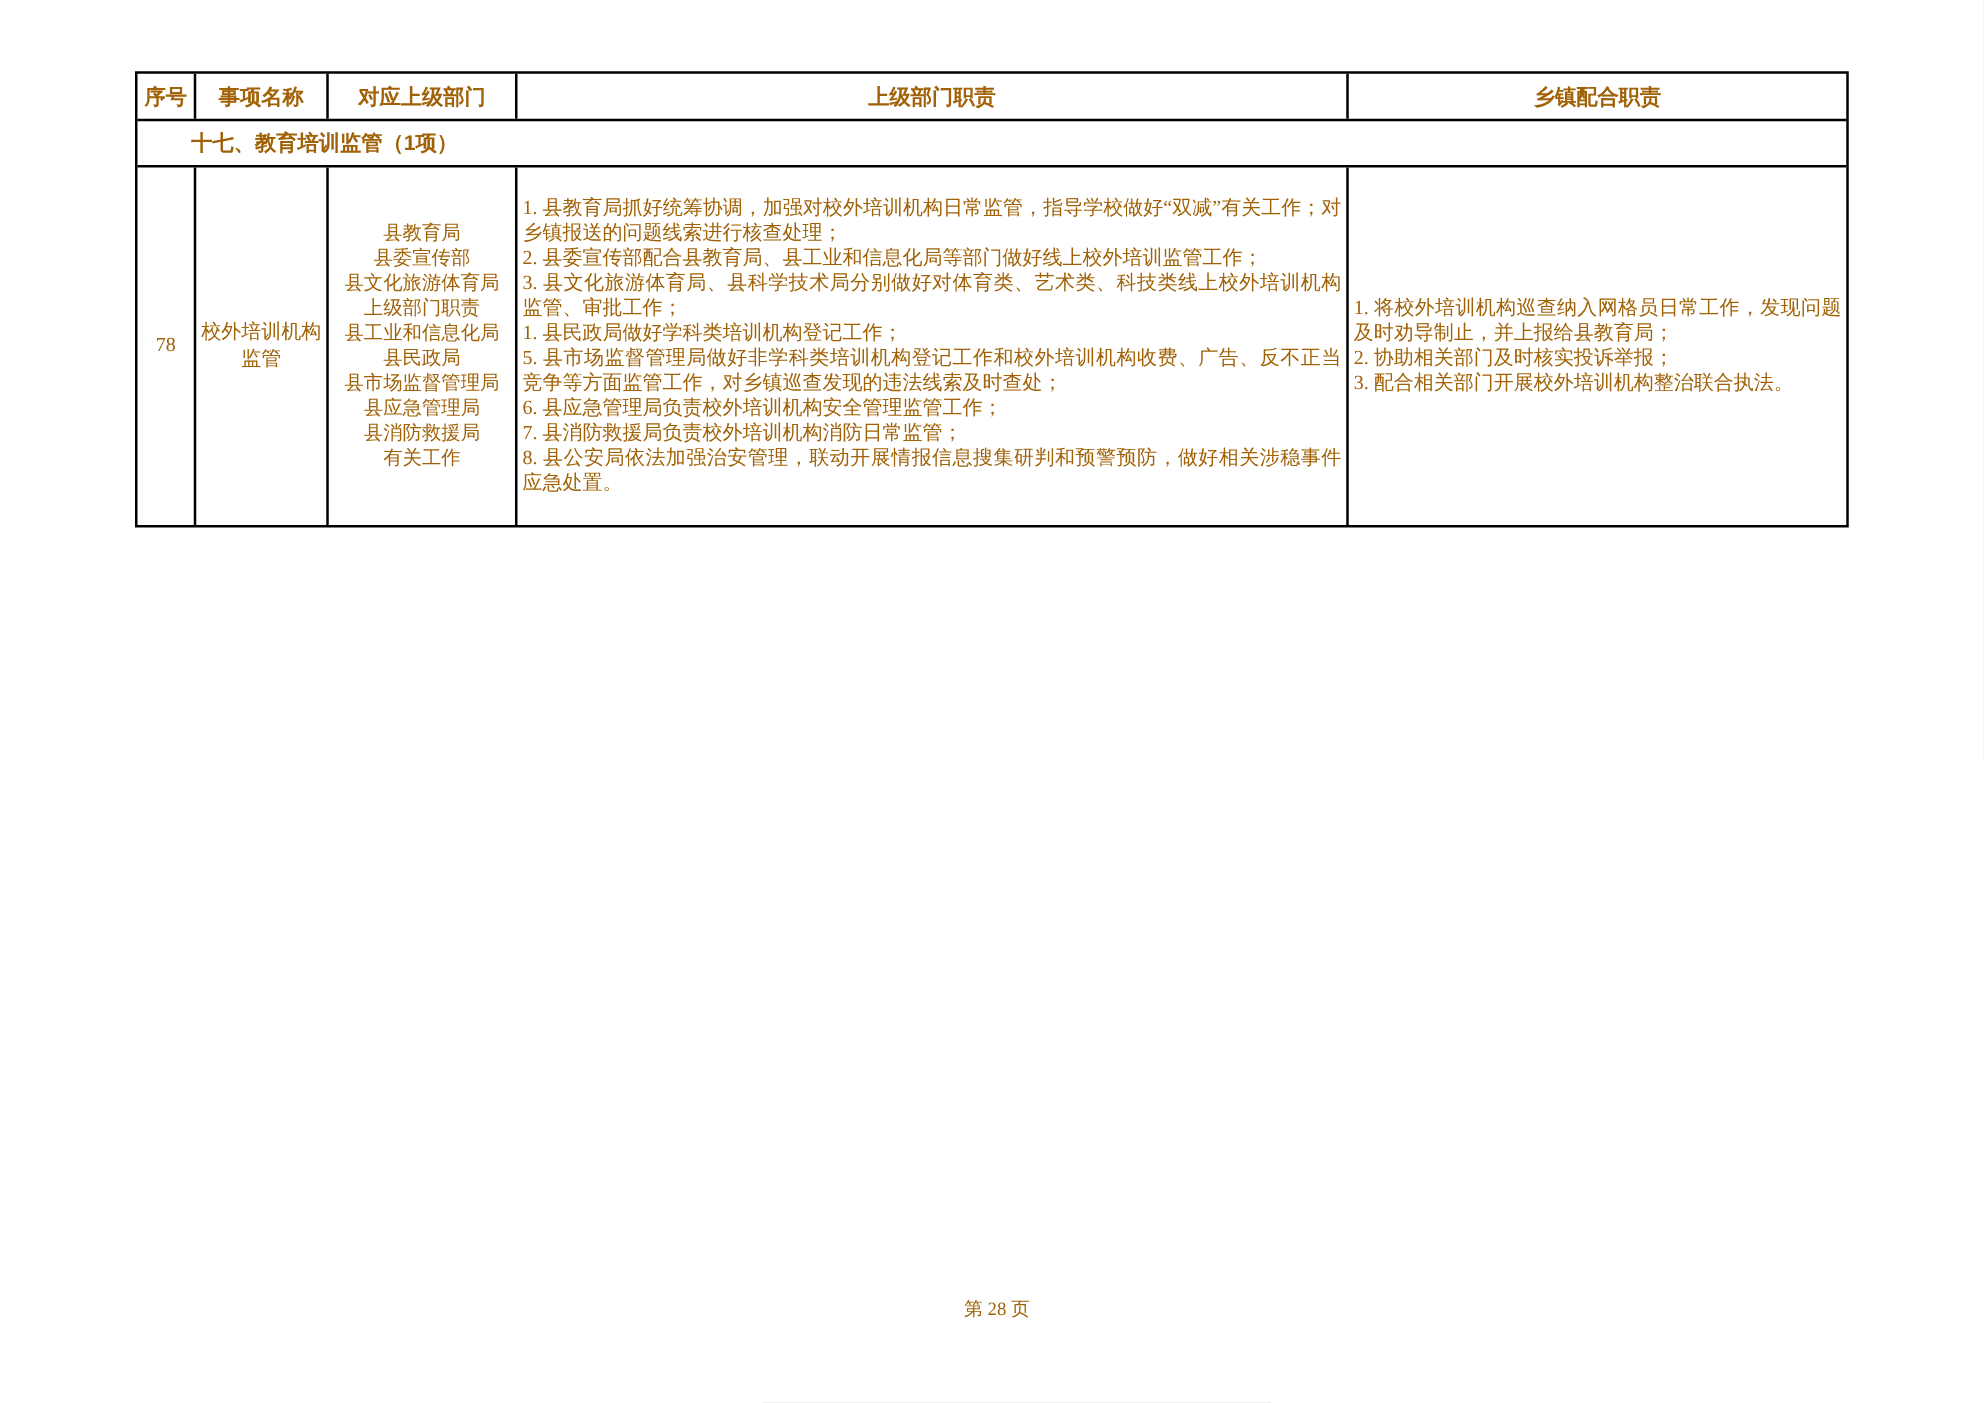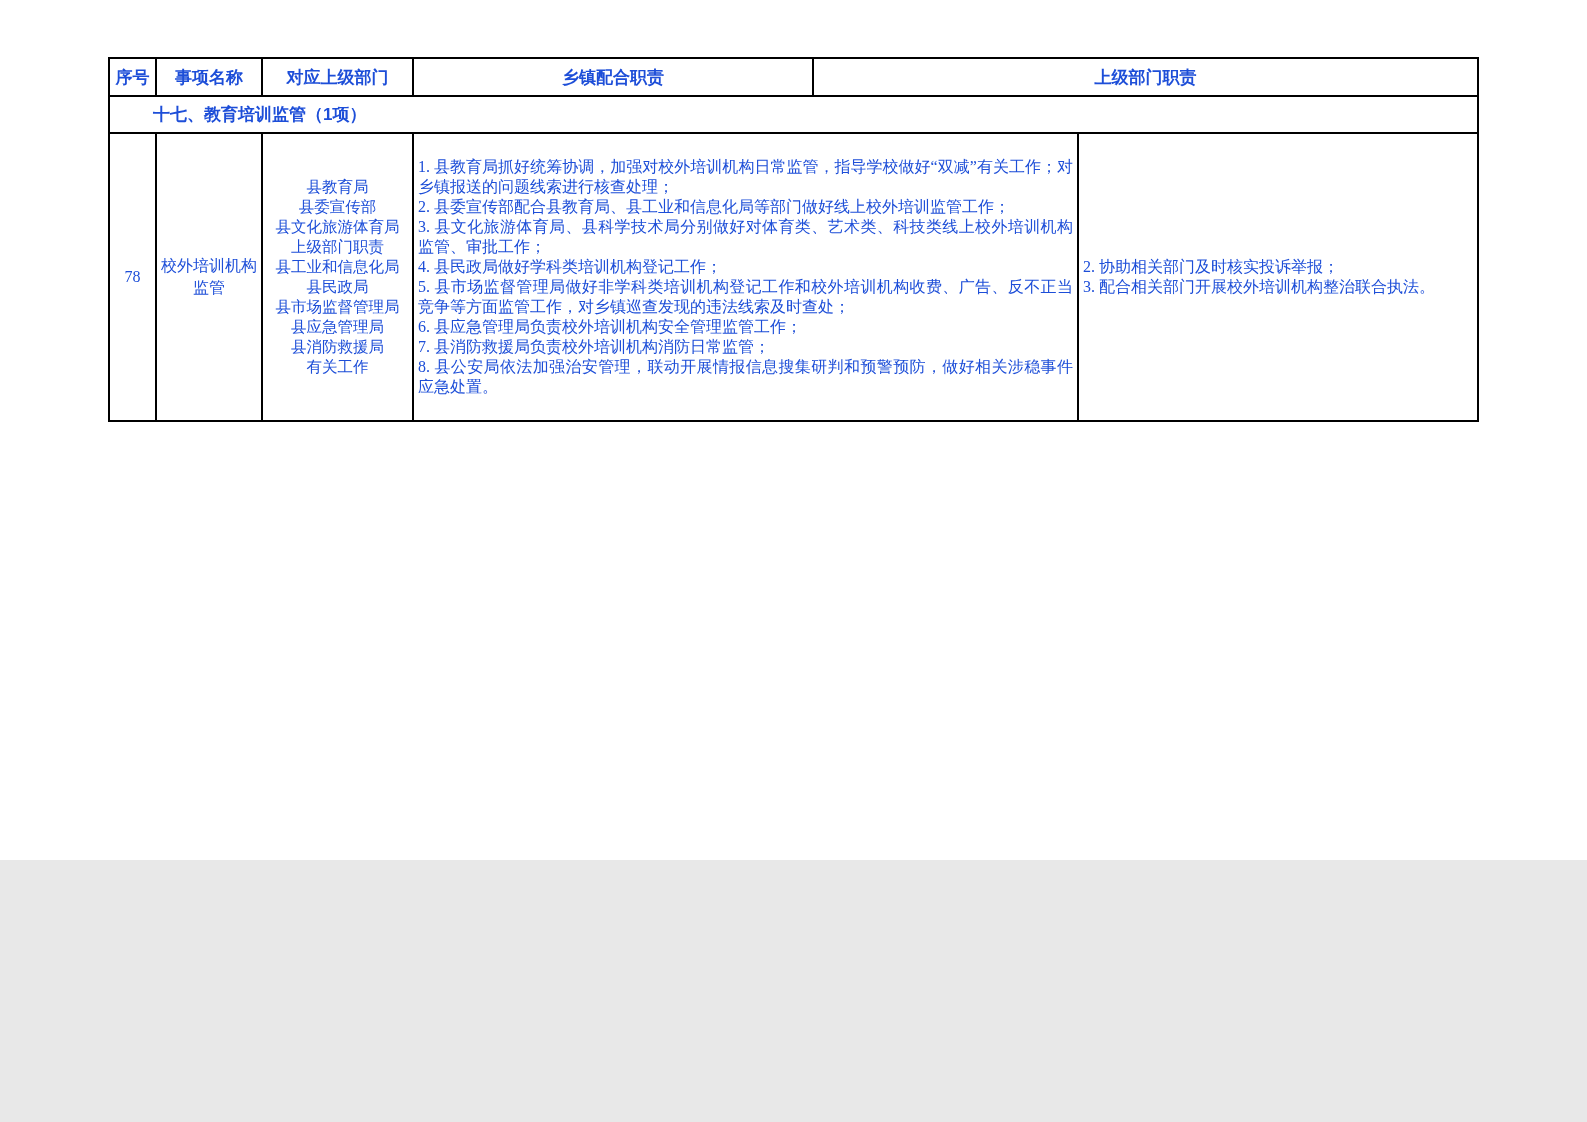--- a/index.html
+++ b/index.html
@@ -1,21 +1,21 @@
 <!DOCTYPE html>
 <html><head>
 <meta charset="utf-8">
 <style>
   html, body { margin: 0; padding: 0; background: #e8e8e8; }
   .page {
     position: relative;
     width: 1587px;
-    height: 860px;
+    height: 1122px;
     background: #ffffff;
-    color: #1d4ed8;
+    color: #a16207;
     font-family: "Liberation Serif", serif;
     overflow: hidden;
   }
   .tbl {
     position: absolute;
     left: 108px;
     top: 57px;
     width: 1371px;
     height: 365px;
     border: 2px solid #000;
@@ -89,22 +89,22 @@
 <body>
 
 <div class="page">
 
   <div class="tbl">
 
     <div class="t-row header-row">
       <div class="cell c1">序号</div>
       <div class="cell c2">事项名称</div>
       <div class="cell c3">对应上级部门</div>
+      <div class="cell c4">上级部门职责</div>
       <div class="cell c5">乡镇配合职责</div>
-      <div class="cell c4">上级部门职责</div>
     </div>
 
     <div class="t-row section-row">
       <div class="cell section-cell">十七、教育培训监管（1项）</div>
     </div>
 
     <div class="t-row data-row">
       <div class="cell c1 center-cell">78</div>
       <div class="cell c2 center-cell">校外培训机构监管</div>
       <div class="cell c3 center-cell">
@@ -116,27 +116,28 @@
           <div class="dept-line">县民政局</div>
           <div class="dept-line">县市场监督管理局</div>
           <div class="dept-line">县应急管理局</div>
           <div class="dept-line">县消防救援局</div>
           <div class="dept-line">有关工作</div>
         </div>
       <div class="cell c4 duty-cell">
           <div class="duty-item">1. 县教育局抓好统筹协调，加强对校外培训机构日常监管，指导学校做好“双减”有关工作；对乡镇报送的问题线索进行核查处理；</div>
           <div class="duty-item">2. 县委宣传部配合县教育局、县工业和信息化局等部门做好线上校外培训监管工作；</div>
           <div class="duty-item">3. 县文化旅游体育局、县科学技术局分别做好对体育类、艺术类、科技类线上校外培训机构监管、审批工作；</div>
-          <div class="duty-item">4. 县民政局做好学科类培训机构登记工作；</div>
+          <div class="duty-item">1. 县民政局做好学科类培训机构登记工作；</div>
           <div class="duty-item">5. 县市场监督管理局做好非学科类培训机构登记工作和校外培训机构收费、广告、反不正当竞争等方面监管工作，对乡镇巡查发现的违法线索及时查处；</div>
           <div class="duty-item">6. 县应急管理局负责校外培训机构安全管理监管工作；</div>
           <div class="duty-item">7. 县消防救援局负责校外培训机构消防日常监管；</div>
           <div class="duty-item">8. 县公安局依法加强治安管理，联动开展情报信息搜集研判和预警预防，做好相关涉稳事件应急处置。</div>
         </div>
       <div class="cell c5 duty-cell">
+          <div class="duty-item">1. 将校外培训机构巡查纳入网格员日常工作，发现问题及时劝导制止，并上报给县教育局；</div>
           <div class="duty-item">2. 协助相关部门及时核实投诉举报；</div>
           <div class="duty-item">3. 配合相关部门开展校外培训机构整治联合执法。</div>
         </div>
     </div>
 
   </div>
 
   <div class="footer">第 28 页</div>
 
 </div>

